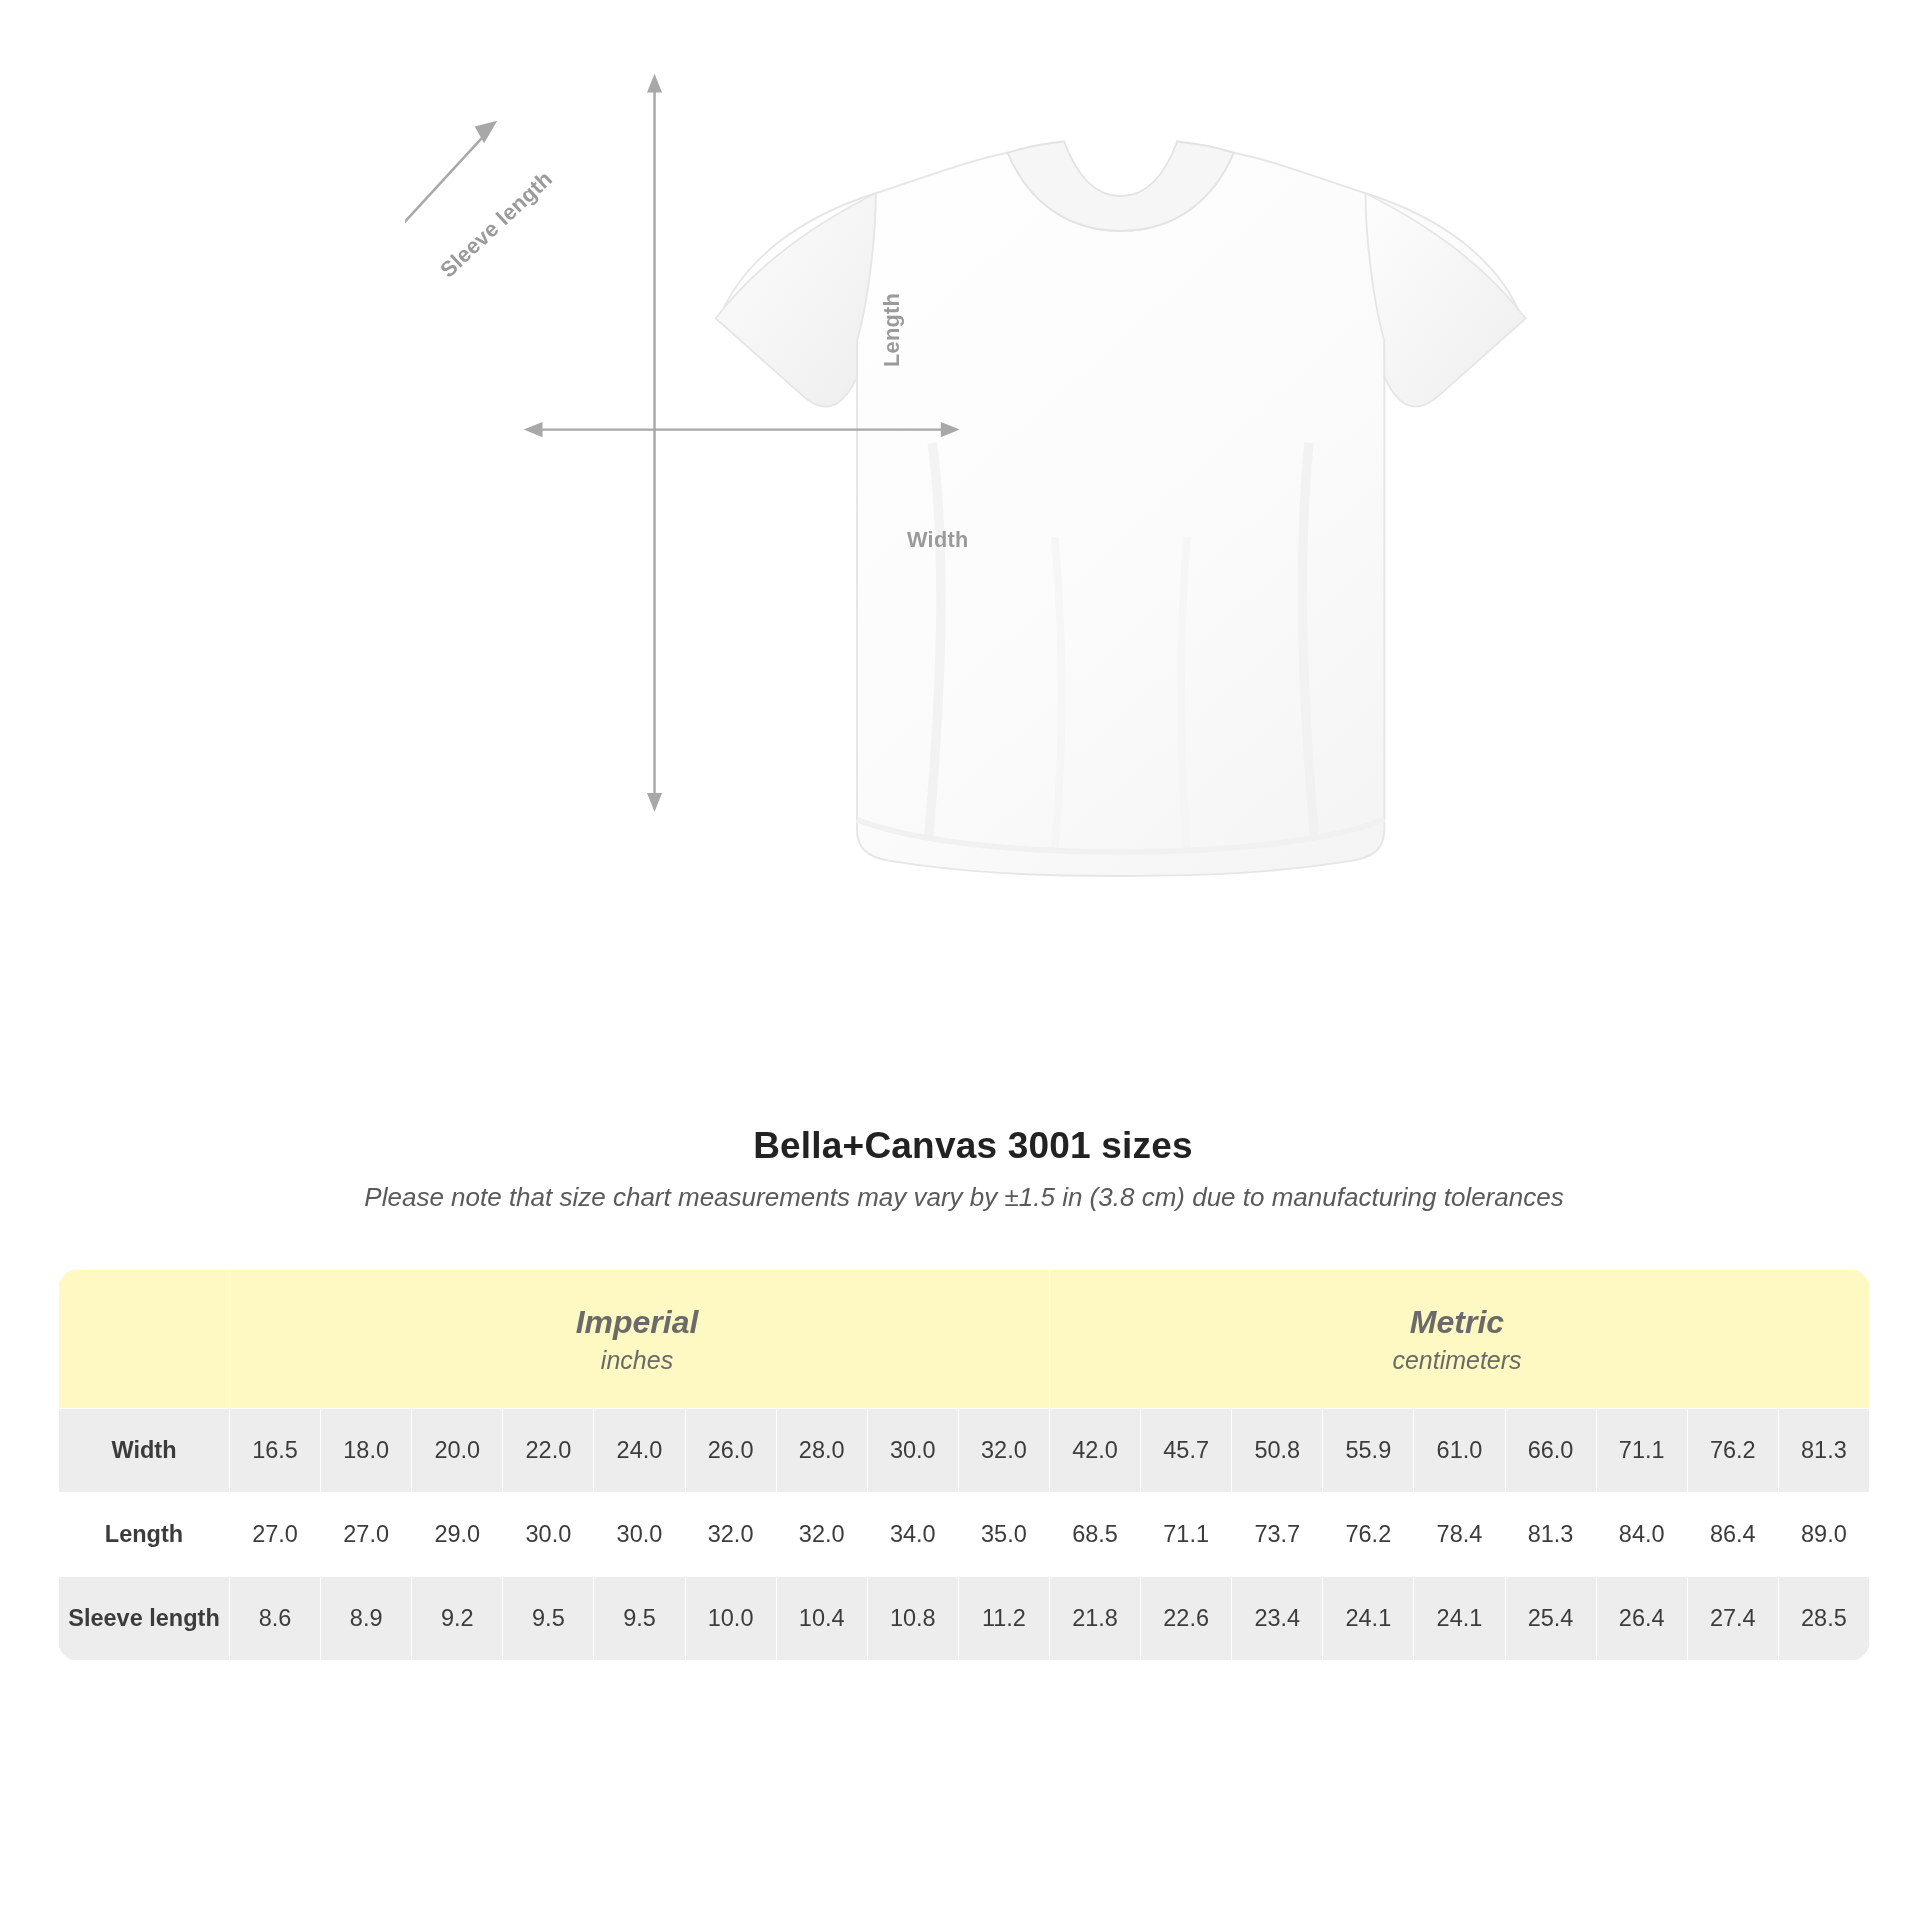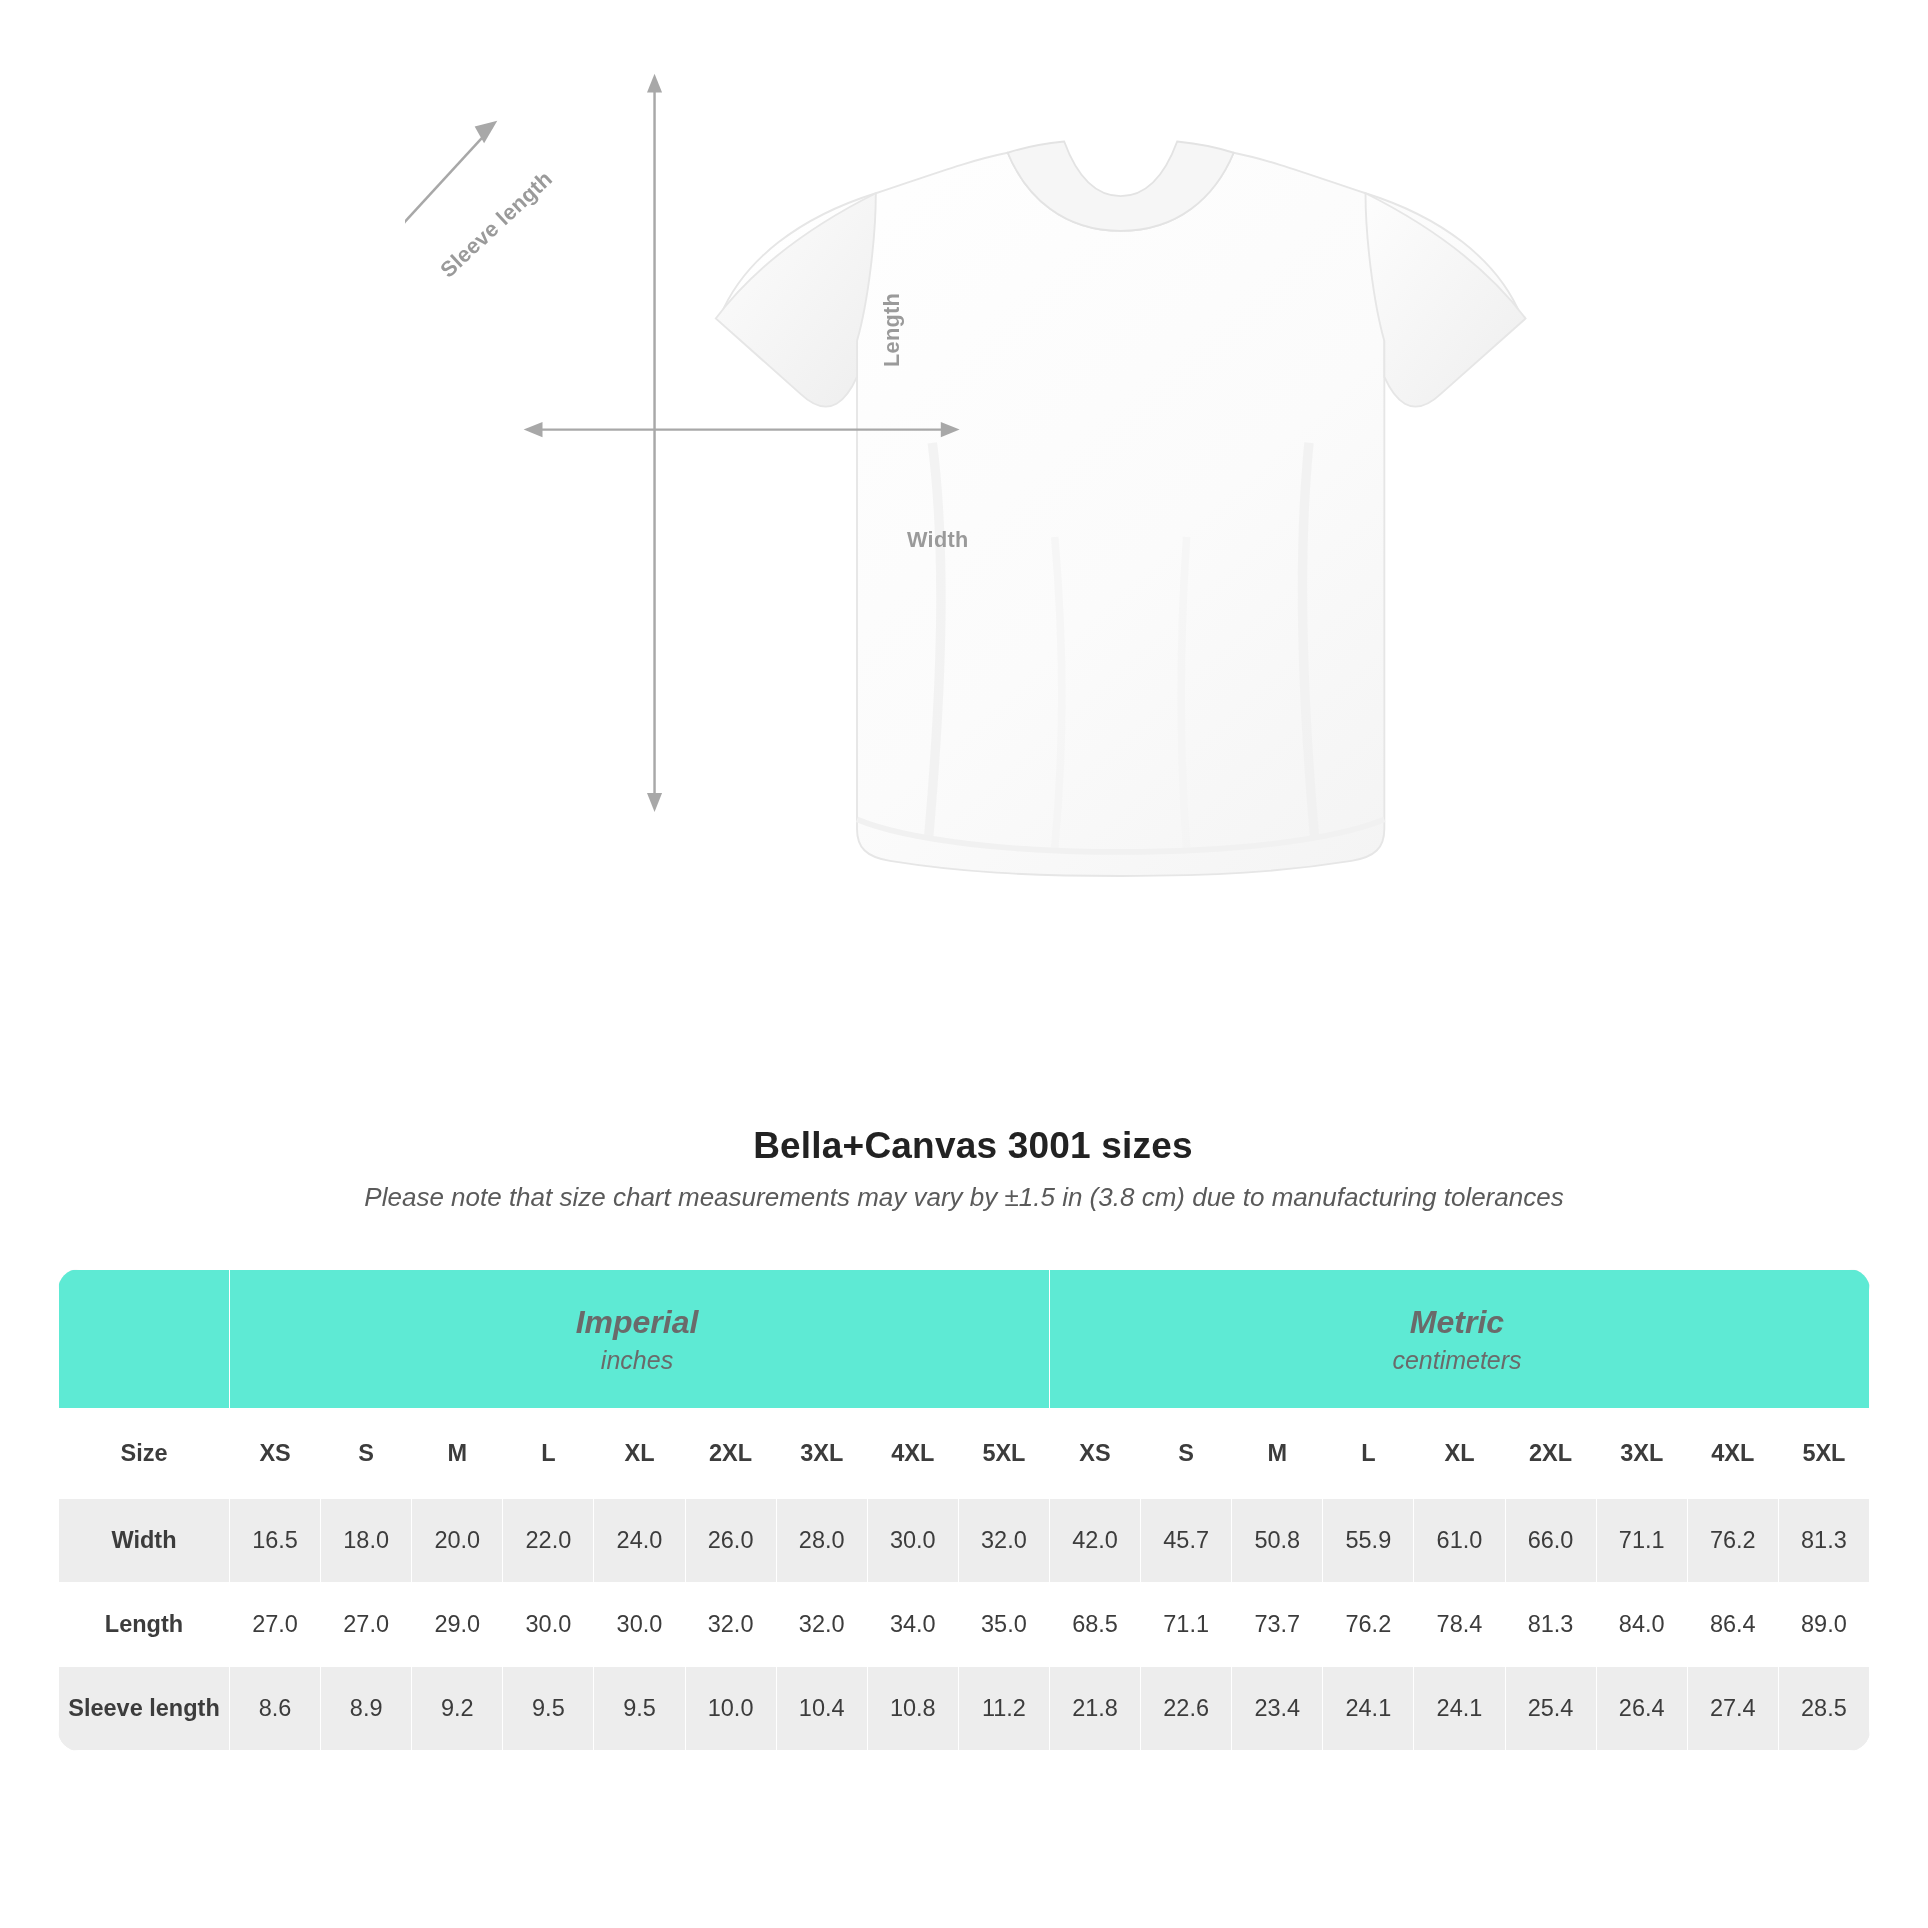--- a/index.html
+++ b/index.html
@@ -99,21 +99,21 @@
     table-layout: fixed;
   }
   table.size-table td, table.size-table th {
     border: 0.9px solid #ffffff;
     text-align: center;
     vertical-align: middle;
     font-size: 23.5px;
     color: #3c3c3c;
   }
   .unit-header td {
-    background: #5eead4;
+    background: #fef9c3;
     border: none;
     padding: 32px 5px 28px 0;
   }
   .unit-name {
     font-size: 32px;
     font-weight: bold;
     font-style: italic;
     color: #6a6a6a;
     line-height: 1.25;
   }
@@ -252,41 +252,20 @@
           <td colspan="9">
             <div class="unit-name">Imperial</div>
             <div class="unit-sub">inches</div>
           </td>
           <td colspan="9">
             <div class="unit-name">Metric</div>
             <div class="unit-sub">centimeters</div>
           </td>
         </tr>
 
-        <tr class="sizes-row">
-          <th class="corner">Size</th>
-          <th>XS</th>
-          <th>S</th>
-          <th>M</th>
-          <th>L</th>
-          <th>XL</th>
-          <th>2XL</th>
-          <th>3XL</th>
-          <th>4XL</th>
-          <th>5XL</th>
-          <th>XS</th>
-          <th>S</th>
-          <th>M</th>
-          <th>L</th>
-          <th>XL</th>
-          <th>2XL</th>
-          <th>3XL</th>
-          <th>4XL</th>
-          <th>5XL</th>
-        </tr>
 
         <tr class="row-odd">
           <td class="rowhead data-cell">Width</td>
           <td class="data-cell">16.5</td>
           <td class="data-cell">18.0</td>
           <td class="data-cell">20.0</td>
           <td class="data-cell">22.0</td>
           <td class="data-cell">24.0</td>
           <td class="data-cell">26.0</td>
           <td class="data-cell">28.0</td>

